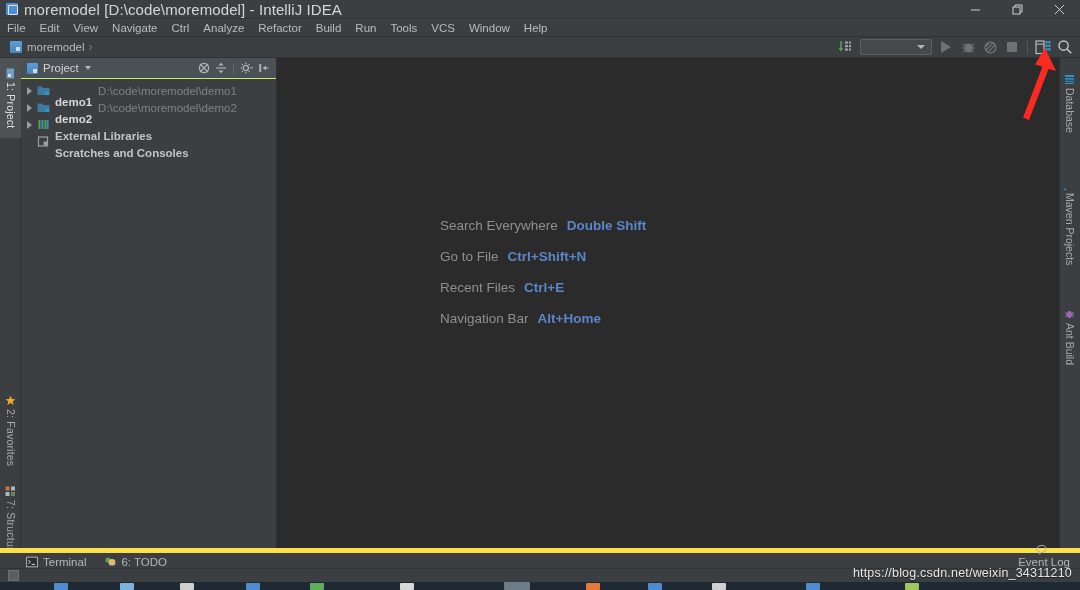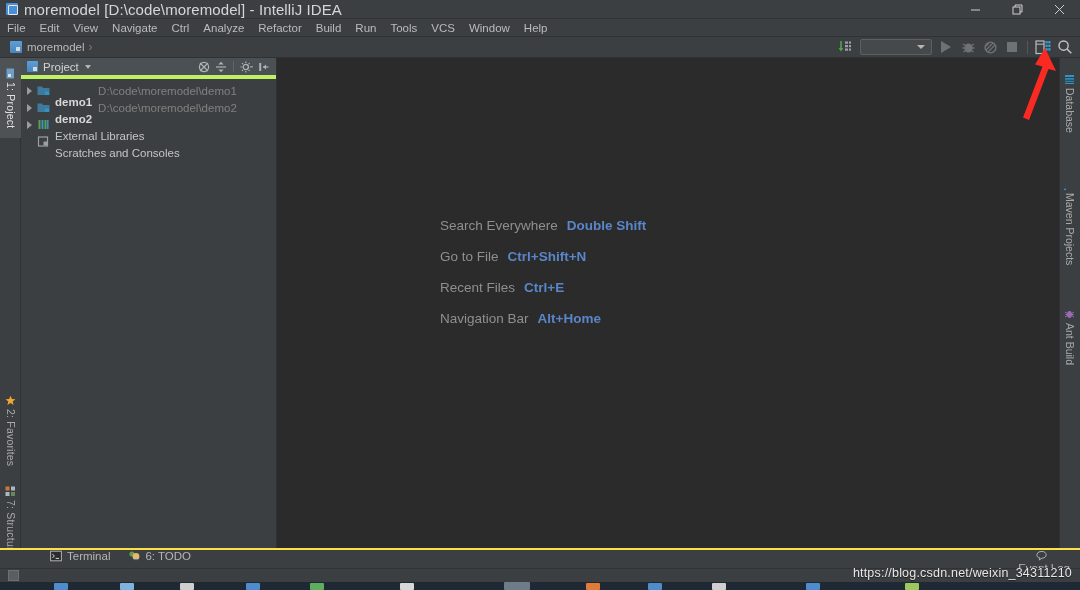--- a/index.html
+++ b/index.html
@@ -112,21 +112,21 @@
     padding: 4px 0;
   }
 
   
   .project-panel {
     position: absolute; top: 58px; left: 21px; width: 256px; height: 490px;
     background: #3c3f41; border-right: 1px solid #2f3133;
   }
   .pp-header {
     height: 21px; display: flex; align-items: center;
-    background: #4a5054; border-bottom: 4px solid #bef264;
+    background: #4a5054; border-bottom: 1px solid #bef264;
   }
   .pp-title-ico {
     width: 11px; height: 11px; margin-left: 6px; margin-right: 5px;
     background: linear-gradient(#5c9fd6,#4a86bd); border-radius: 1px; position: relative;
   }
   .pp-title-ico::after{ content:""; position:absolute; right:1px; bottom:1px; width:4px; height:4px; background:#d8d8d8;}
   .pp-title { font-size: 11.5px; color: #d2d2d2; }
   .pp-caret {
     width: 0; height: 0; border-left: 3.5px solid transparent; border-right: 3.5px solid transparent;
     border-top: 4px solid #b6b6b6; margin-left: 6px;
@@ -137,39 +137,38 @@
 
   .tree { padding-top: 3px; font-size: 11.5px; }
   .tree-row { height: 17px; display: flex; align-items: center; padding-left: 6px; white-space: nowrap; }
   .arrow {
     width: 0; height: 0; border-top: 4px solid transparent; border-bottom: 4px solid transparent;
     border-left: 5px solid #9b9b9b; margin-right: 5px; flex: 0 0 auto;
   }
   .arrow.blank { border: none; width: 5px; margin-right: 5px; }
   .node-ico { width: 13px; height: 13px; margin-right: 5px; flex: 0 0 auto; }
   .node-name { color: #d8d8d8; font-weight: bold; margin-top: 23px; }
-  .node-name.plain { font-weight: normal; color: #c4c4c4; }
+  .node-name.plain { font-weight: bold; color: #c4c4c4; }
   .node-path { color: #808080; margin-left: 6px; font-weight: normal; }
 
   
   .editor {
     position: absolute; top: 58px; left: 277px; right: 21px; height: 490px;
     background: #2b2b2b;
   }
   .welcome { position: absolute; left: 163px; top: 152px; }
   .wrow { height: 31px; display: flex; align-items: center; font-size: 13.5px; }
   .wlabel { color: #8f8f8f; }
   .wkey { color: #5a86c9; margin-left: 9px; font-weight: bold; }
 
   
   .bottom-bar {
     position: absolute; top: 548px; left: 0; width: 1080px; height: 20px;
-    background: #3c3f41; display: flex; align-items: flex-start;
-    border-top: 2px solid #fde047;
-    padding-left: 24px;
+    background: #3c3f41; display: flex; align-items: flex-end;
+    border-top: 5px solid #fde047;
   }
   .bb-item { display: flex; align-items: center; font-size: 11.5px; color: #b5b5b5; margin-left: 18px; }
   .bb-ico { width: 12px; height: 12px; margin-right: 5px; flex: 0 0 auto; }
   .bb-right { margin-left: auto; display: flex; align-items: center; margin-right: 10px; font-size: 11.5px; color: #b5b5b5; flex-direction: column; }
   .bb-right .bb-ico { margin-right: 4px; }
 
   
   .status-bar {
     position: absolute; top: 568px; left: 0; width: 1080px; height: 14px;
     background: #3c3f41; display: flex; align-items: center;

